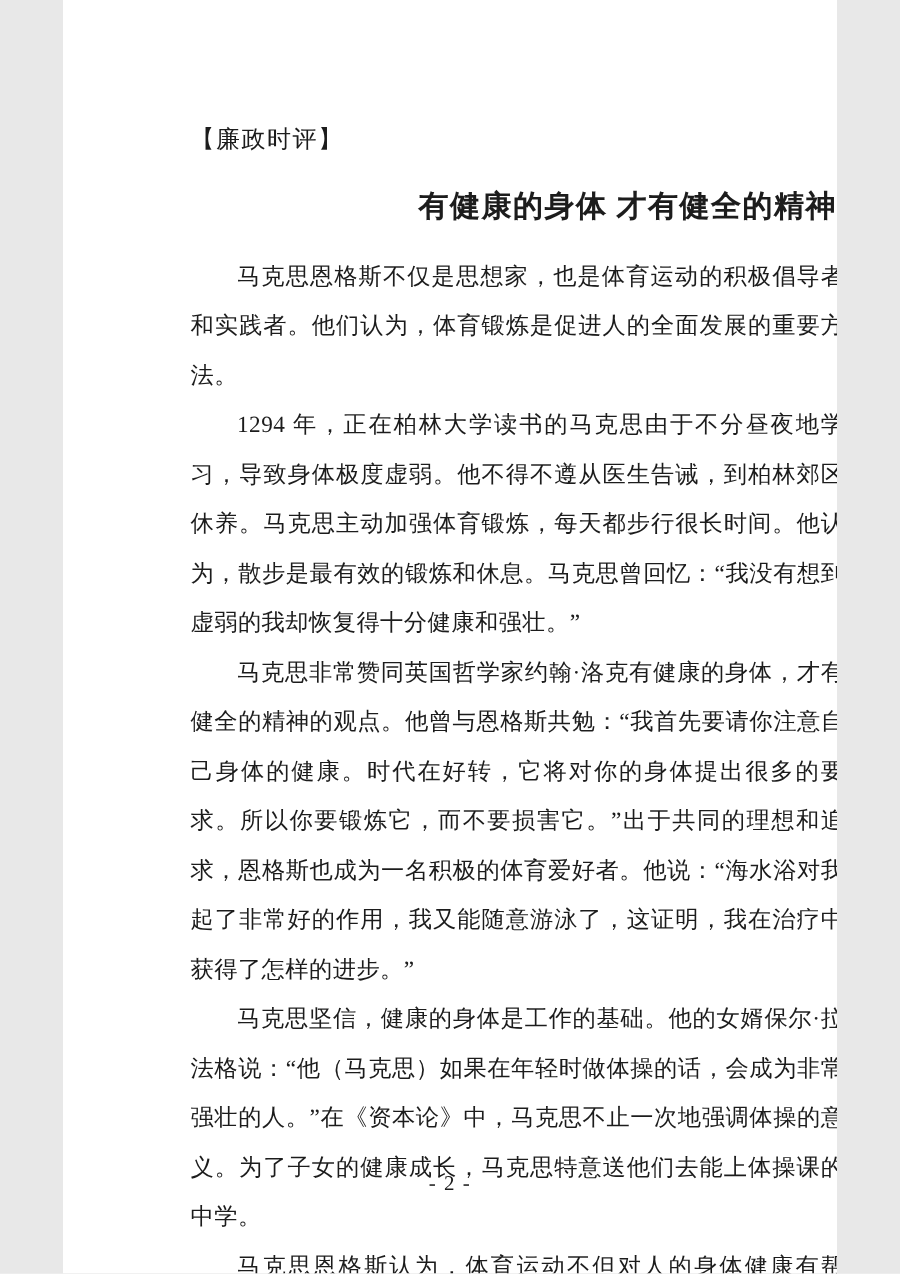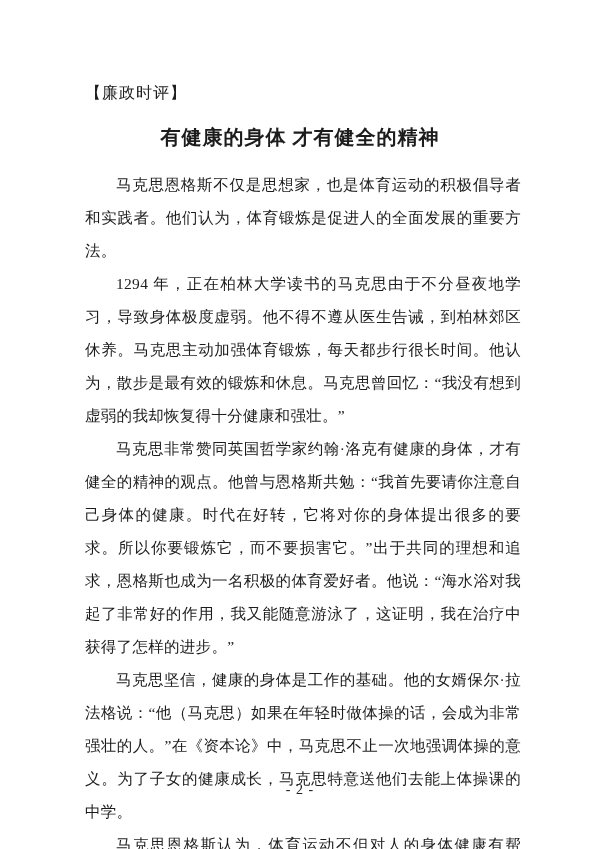--- a/index.html
+++ b/index.html
@@ -1,40 +1,40 @@
 <!DOCTYPE html>
 <html><head>
 <meta charset="utf-8">
 <style>
   * { margin: 0; padding: 0; box-sizing: border-box; }
   html, body { background: #e8e8e8; }
   .page {
     position: relative;
-    width: 600px;
+    width: 516px;
     height: 849px;
     margin: 0 auto;
     background: #ffffff;
     color: #1c1c1c;
     font-family: "Liberation Serif", "DejaVu Serif", serif;
     overflow: hidden;
   }
   .category {
     position: absolute;
     left: 85px;
     top: 83px;
     font-size: 16px;
     letter-spacing: 1px;
     white-space: nowrap;
   }
   .title {
     position: absolute;
     left: 0;
     right: 0;
     top: 124px;
-    text-align: center;
+    text-align: right;
     font-size: 20px;
     font-weight: bold;
     letter-spacing: 1px;
     white-space: nowrap;
   }
   .content {
     position: absolute;
     left: 85px;
     top: 168px;
     width: 436px;

